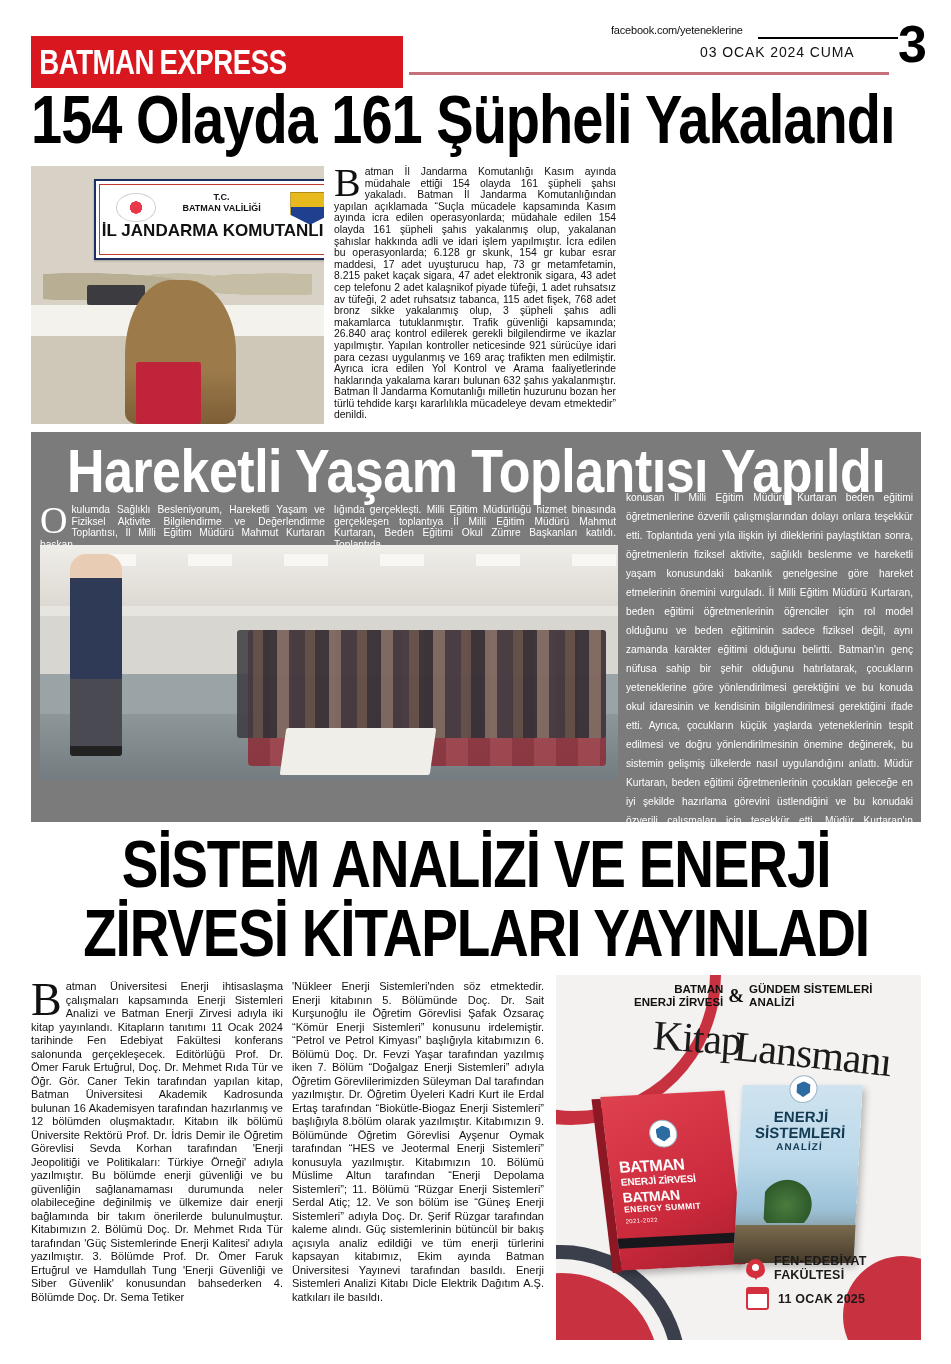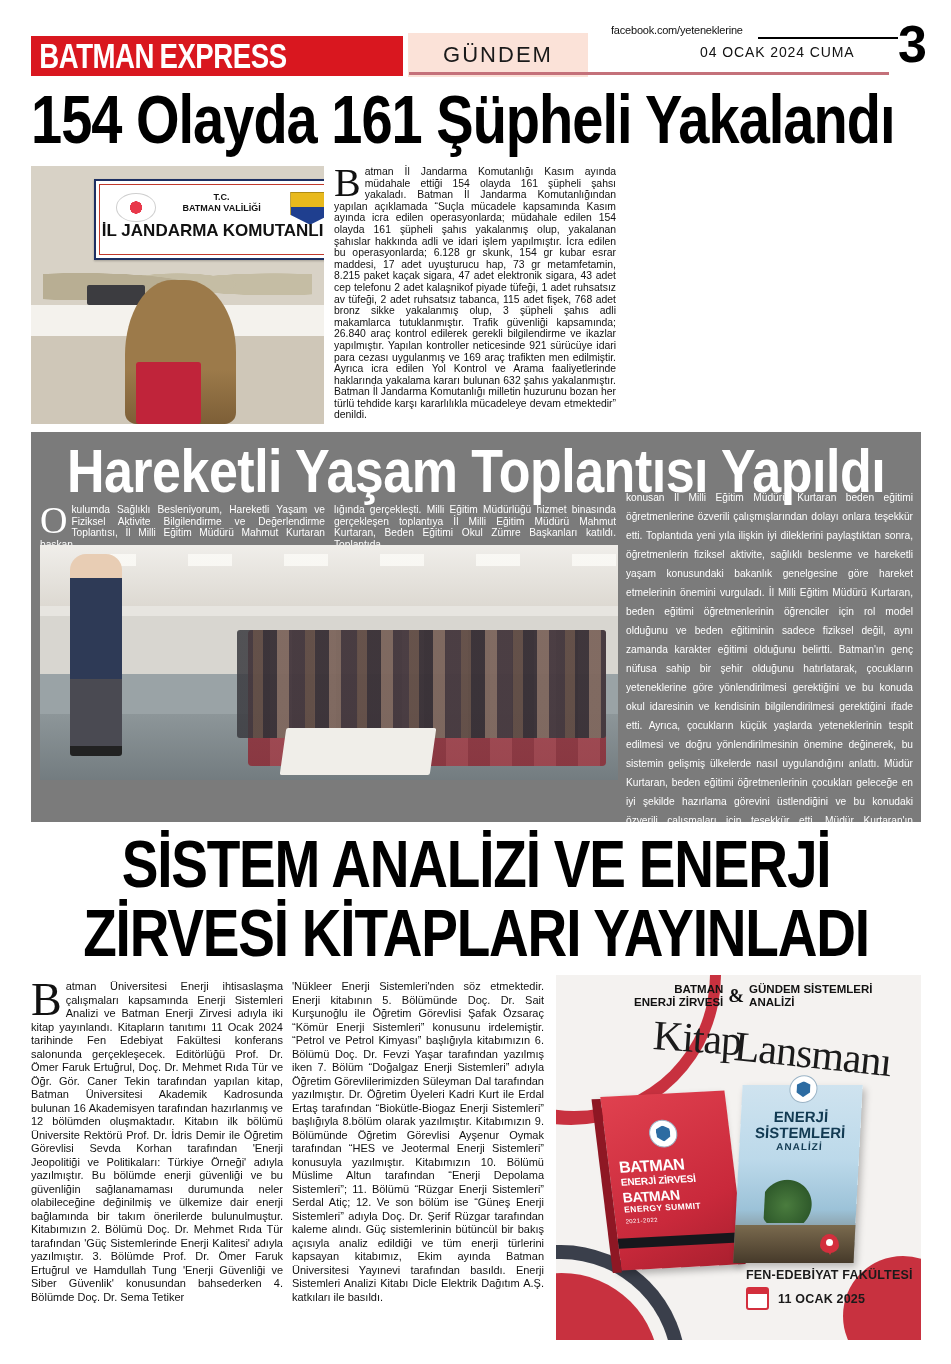--- a/index.html
+++ b/index.html
@@ -18,21 +18,21 @@
     box-sizing:border-box;
     padding:0;
   }
 
   
   .masthead{
     position:absolute;left:0;top:0;width:951px;height:84px;
   }
   .logo-box{
     position:absolute;left:31px;top:36px;
-    width:372px;height:40px;
+    width:372px;height:52px;
     background:#d9171f;
     display:flex;align-items:center;justify-content:flex-start;
   }
   .logo-text{
     color:#fff;
     font-family:"Liberation Sans", sans-serif;
     font-weight:bold;
     font-size:30px;
     letter-spacing:-0.5px;
     transform:scaleX(0.92) scaleY(1.18);
@@ -261,21 +261,21 @@
   }
   .seal{
     position:absolute;width:26px;height:26px;border-radius:50%;
     background:#fff;border:1px solid #9bb4c6;
   }
   .seal:after{
     content:"";position:absolute;left:6px;top:5px;width:14px;height:16px;
     background:#2d6ca2;clip-path:polygon(50% 0,100% 22%,100% 70%,50% 100%,0 70%,0 22%);
   }
   .venue{
-    position:absolute;left:190px;bottom:58px;display:flex;align-items:center;gap:15px;flex-direction:column;
+    position:absolute;left:190px;bottom:58px;display:flex;align-items:center;gap:9px;
   }
   .datev{
     position:absolute;left:190px;bottom:30px;display:flex;align-items:center;gap:9px;
   }
   .pin{
     width:19px;height:19px;border-radius:50% 50% 50% 50%/60% 60% 40% 40%;
     background:#d32f3d;position:relative;flex:none;
   }
   .pin:before{
     content:"";position:absolute;left:6px;top:5px;width:7px;height:7px;
@@ -405,27 +405,24 @@
 
 <div class="page">
 
   <div class="masthead">
     <div class="logo-box">
       <div class="logo-text">
         <span>BATMAN</span><span class="small"> </span><span>EXPRESS</span>
       </div>
     </div>
 
-    <div class="section-tag">
-      <span>GÜNDEM</span>
-    </div>
 
     <div class="fb-link">facebook.com/yeteneklerine</div>
     <div class="rule-top"></div>
-    <div class="date-line">04 OCAK 2024 CUMA</div>
+    <div class="date-line">03 OCAK 2024 CUMA</div>
     <div class="pagenum">3</div>
     <div class="rule-red"></div>
   </div>
 
   <div class="headline1">154 Olayda 161 Şüpheli Yakalandı</div>
 
   <div class="art1">
 
     <div class="photo a1-photoL">
       <div class="table-white"></div>

